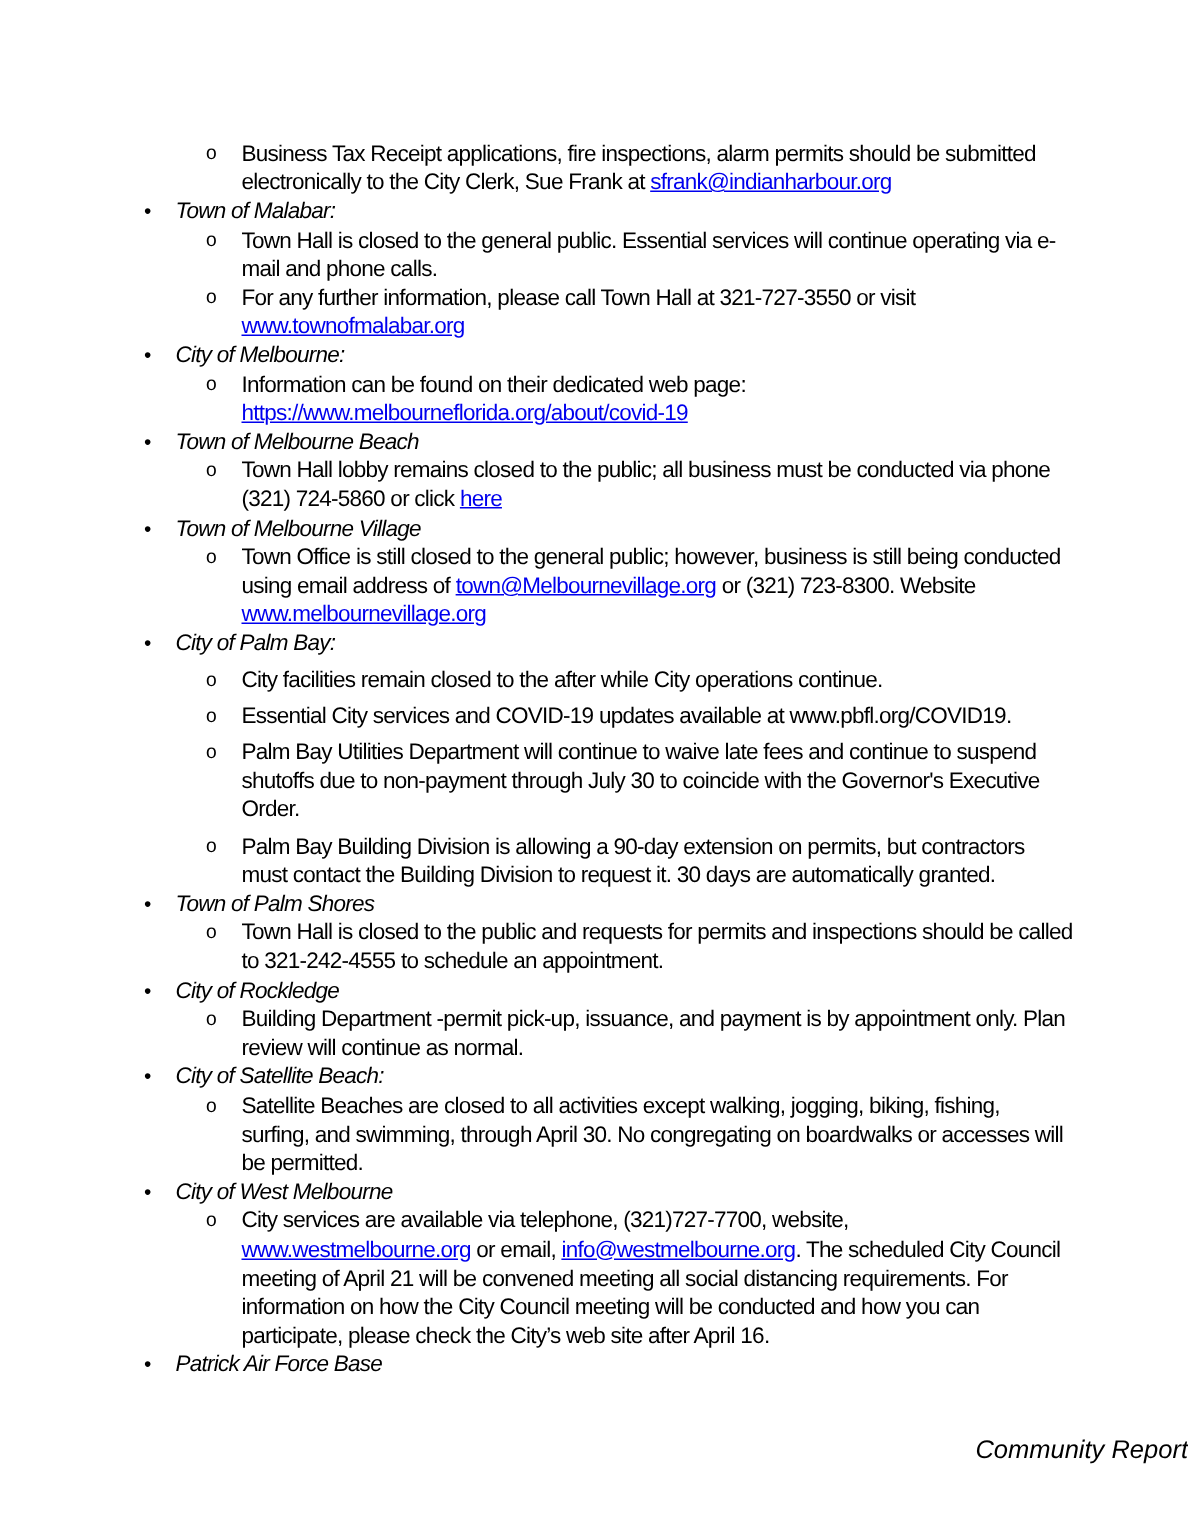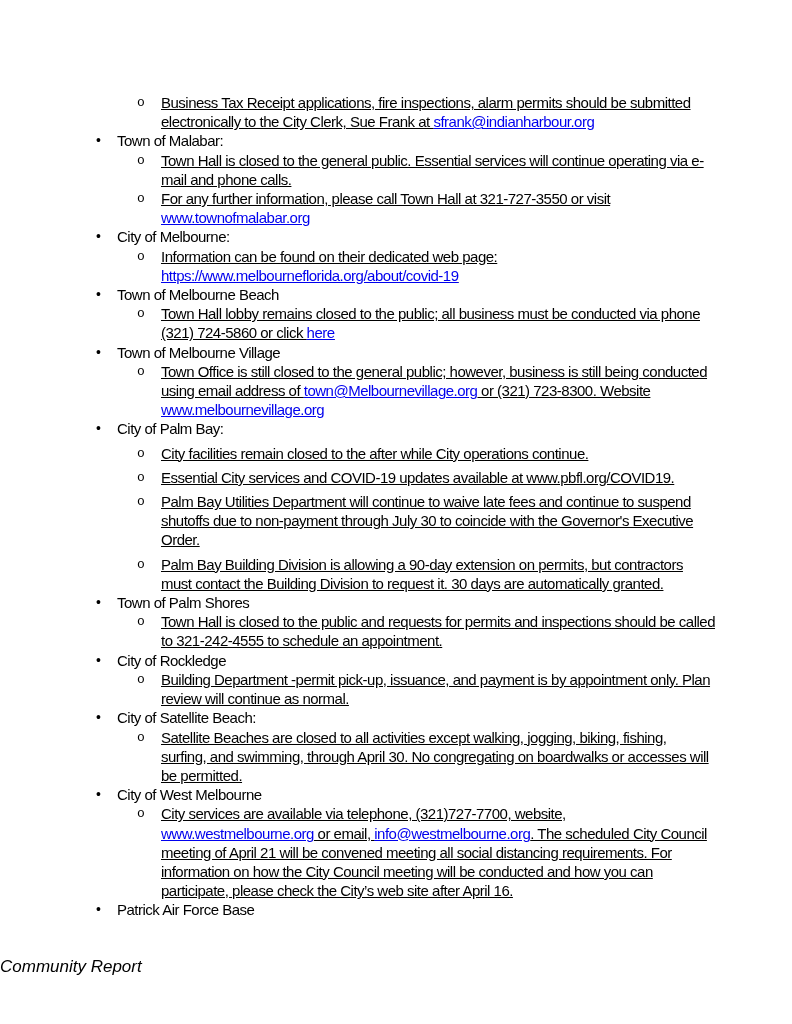--- a/index.html
+++ b/index.html
@@ -21,44 +21,44 @@
     line-height: 19.2px;
     letter-spacing: -0.5px;
   }
   .section { margin: 0; }
   .title-row { display: flex; }
   .bullet-marker {
     flex: 0 0 21px;
     width: 21px;
     font-size: 14px;
   }
-  .section-title { flex: 1; }
+  .section-title { flex: 1; font-style: italic; }
   .sub-item {
     display: flex;
     margin-left: 41px;
   }
   .section.spaced .sub-item { margin-top: 5px; }
   .o-marker {
     flex: 0 0 24px;
     width: 24px;
     font-family: "Liberation Mono", monospace;
     font-size: 13px;
   }
-  .item-text { width: 554px; text-decoration: underline; }
+  .item-text { width: 554px; }
   .doclink {
     color: var(--link-color, #0000ee);
     text-decoration: underline;
     cursor: pointer;
   }
   .footer {
     position: absolute;
     top: 957px;
     left: 0;
     width: 792px;
-    text-align: left;
+    text-align: right;
     font-style: italic;
     font-size: 17px;
     letter-spacing: 0;
     font-family: "Liberation Sans", sans-serif;
   }
 </style>
 </head>
 <body>
 
 <div class="page" style="color: rgb(0, 0, 0);">

